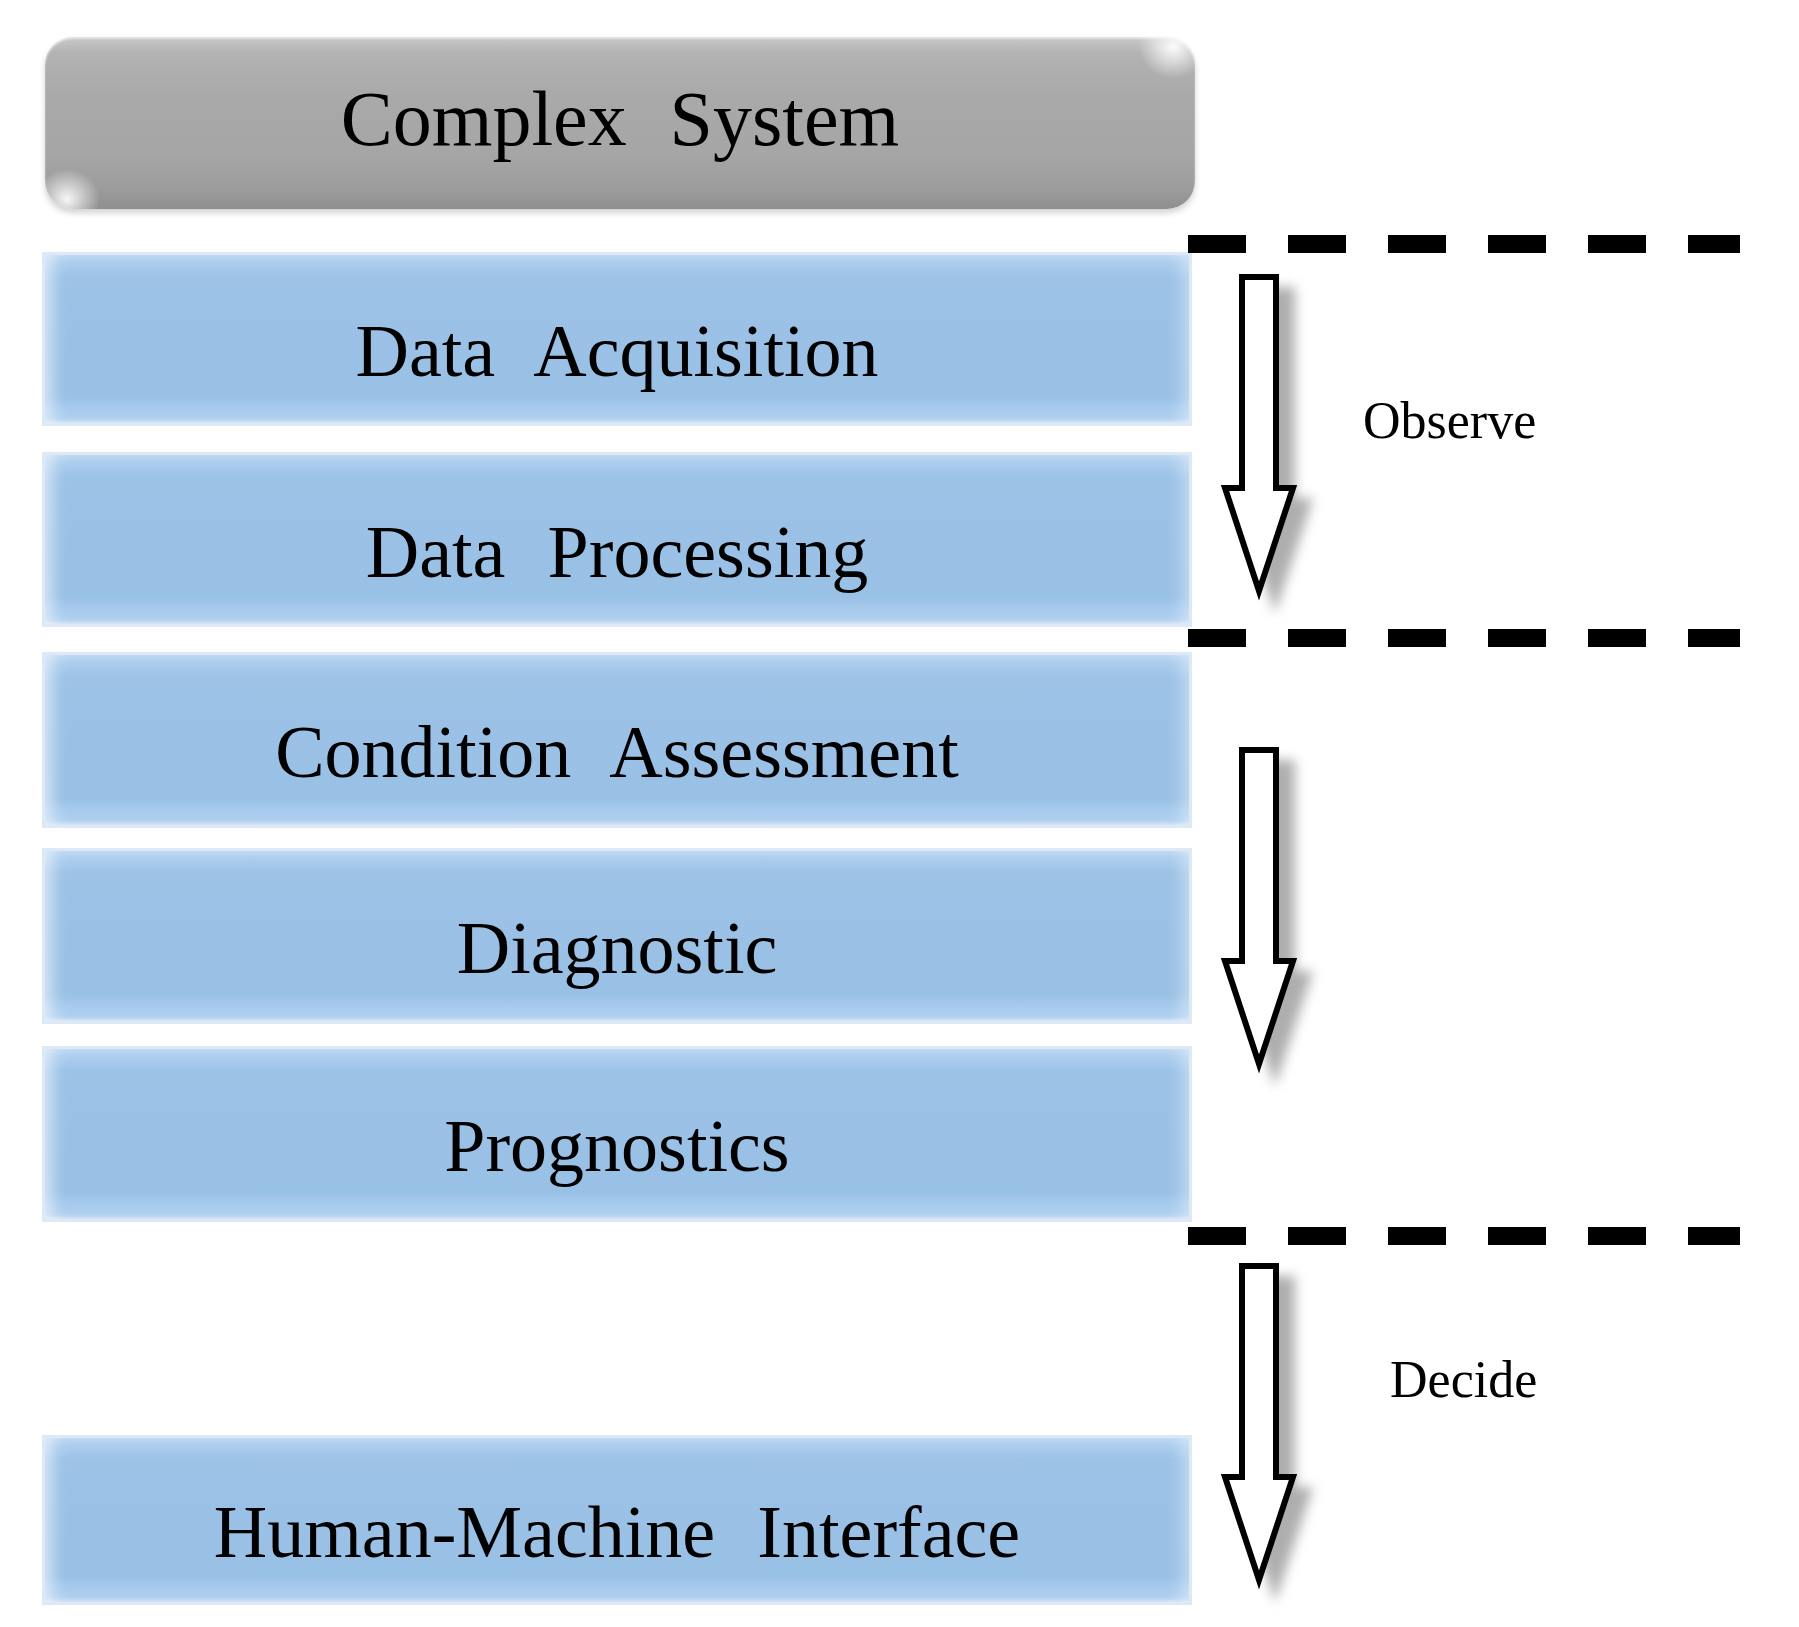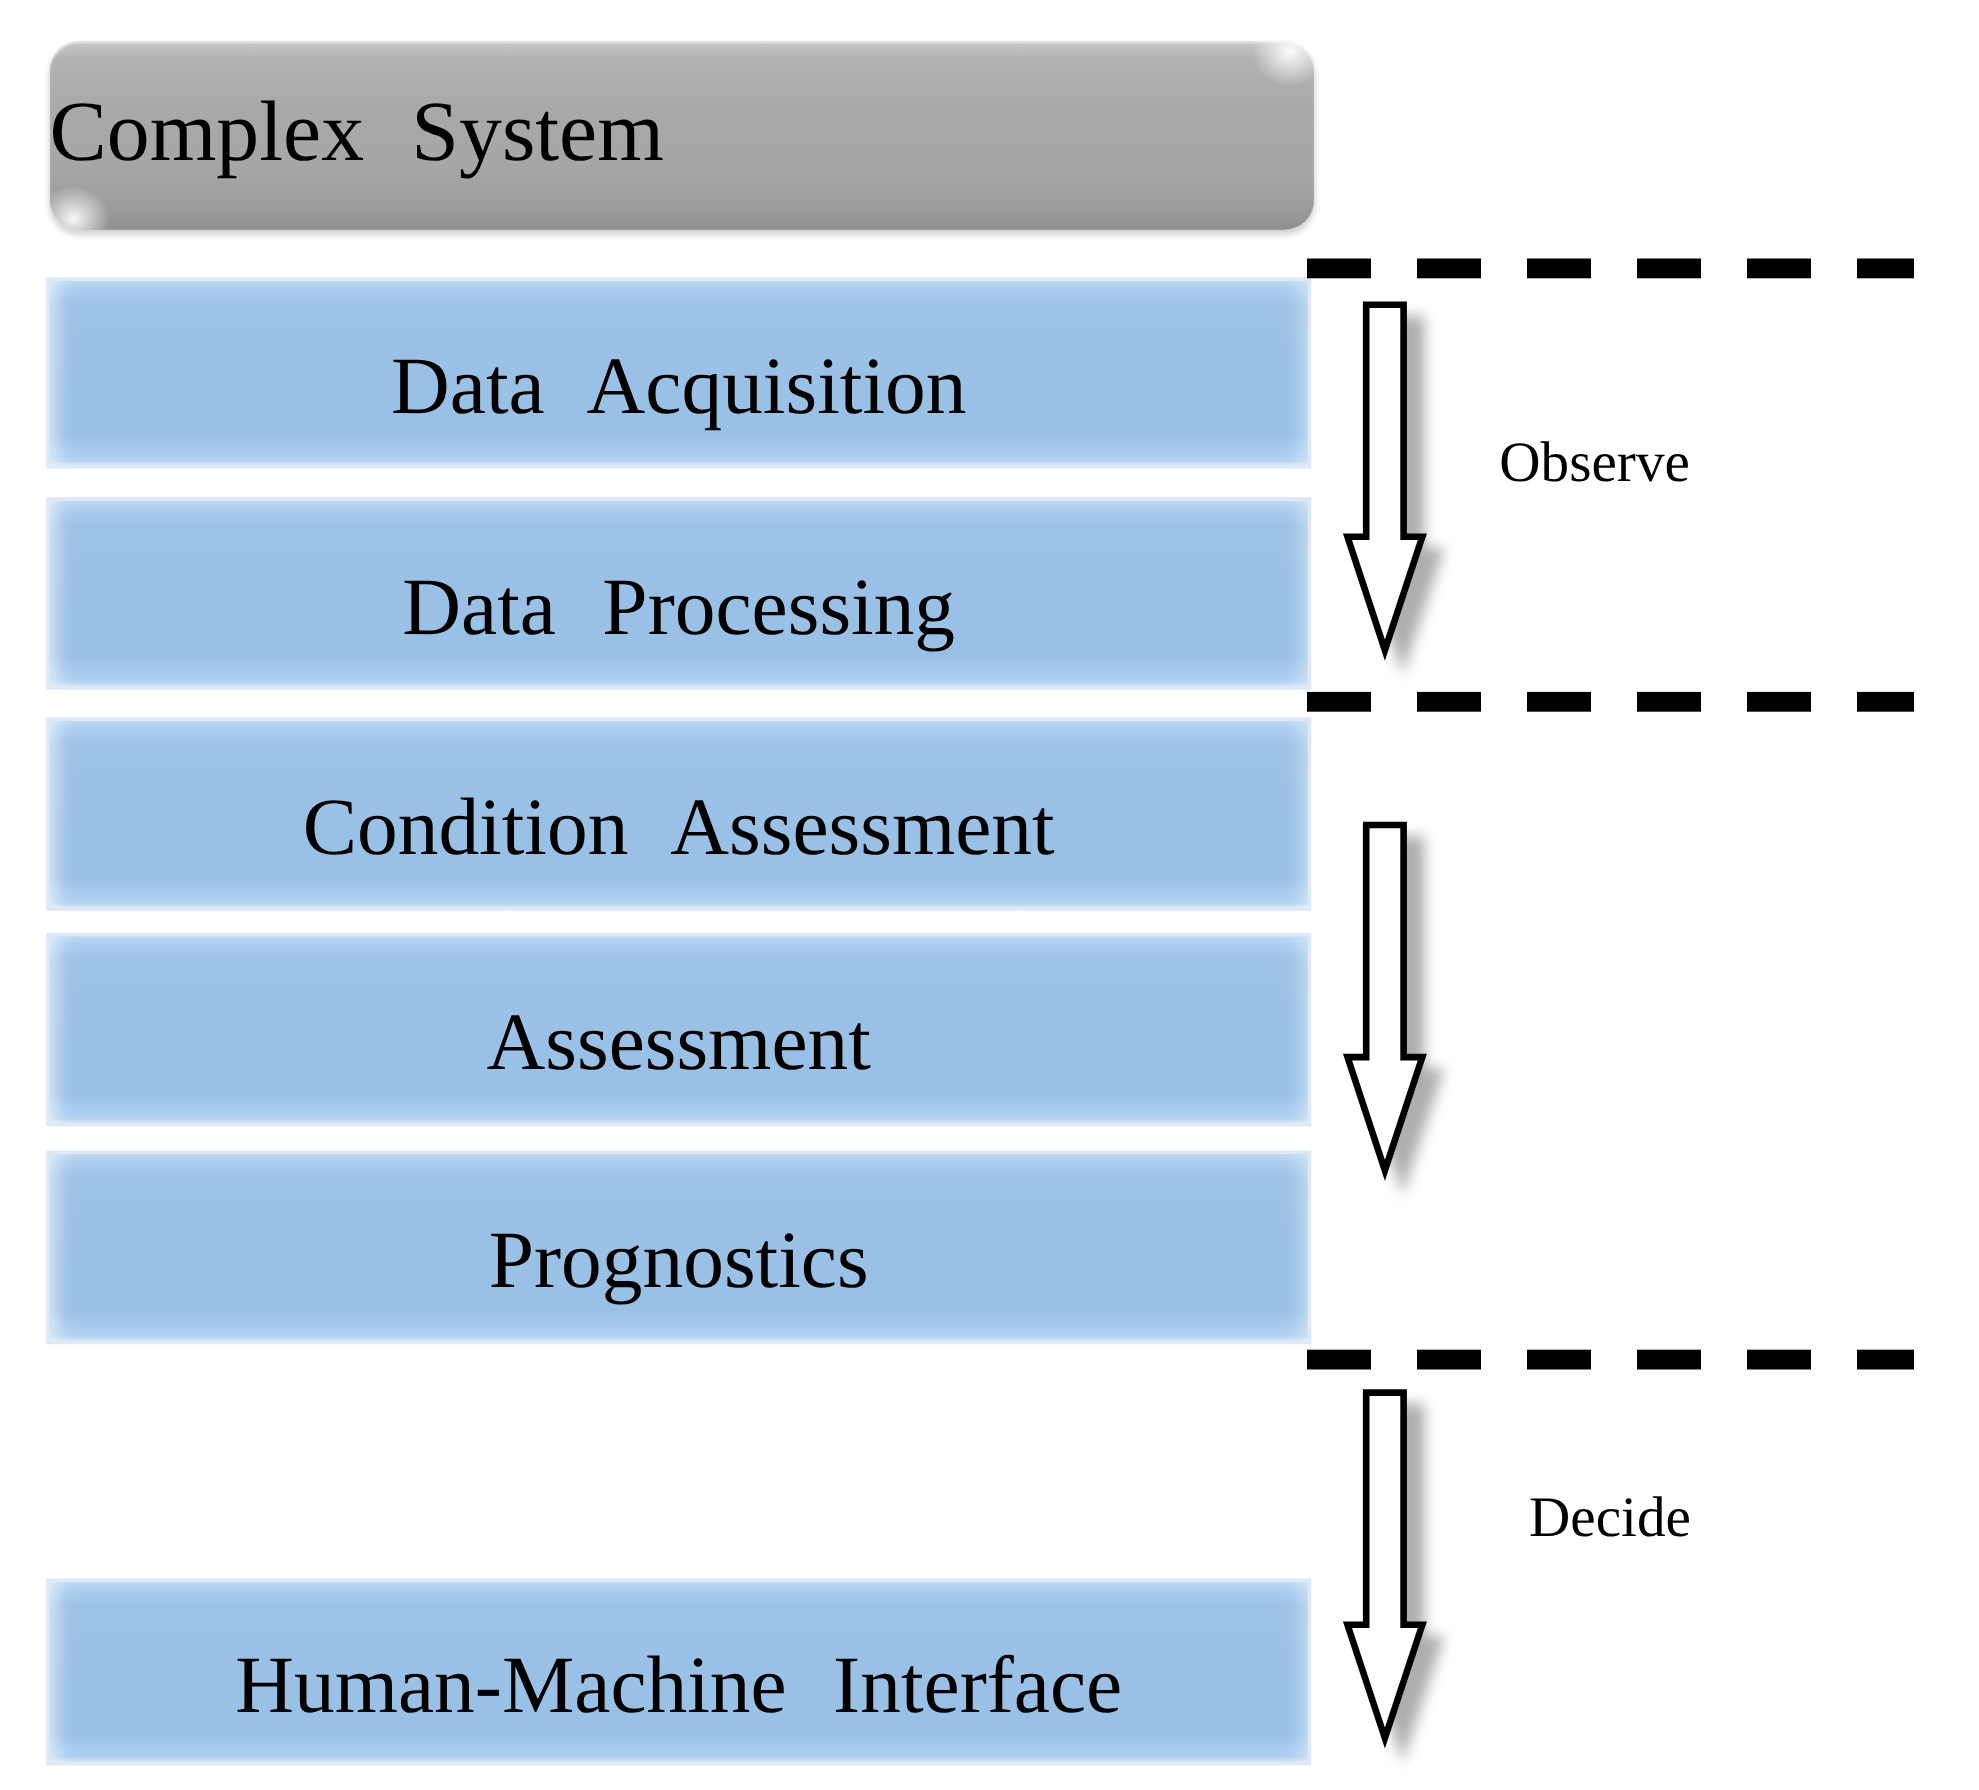--- a/index.html
+++ b/index.html
@@ -23,21 +23,21 @@
     left: 45px; top: 37px;
     width: 1150px; height: 172px;
     border-radius: 28px;
     background:
       radial-gradient(46px 42px at 1128px 10px, rgba(255,255,255,0.95), rgba(255,255,255,0) 75%),
       radial-gradient(44px 40px at 22px 162px, rgba(255,255,255,0.92), rgba(255,255,255,0) 75%),
       linear-gradient(180deg, #c9c9c9 0%, #b3b3b3 9%, #a9a9a9 34%, #a6a6a6 68%, #9c9c9c 88%, #8f8f8f 100%);
     box-shadow: 0 4px 6px rgba(0,0,0,0.18), inset 0 2px 2px rgba(255,255,255,0.55);
     display: flex;
     align-items: center;
-    justify-content: flex-start;
+    justify-content: center;
   }
   .title-box .label {
     font-size: 78px;
     word-spacing: 0.30em;
     white-space: nowrap;
     transform: translateY(-4px);
   }
 
   
   .layer {
@@ -115,21 +115,21 @@
 
   <div class="layer" style="top:452px;height:175px">
     <span class="label">Data Processing</span>
   </div>
 
   <div class="layer" style="top:652px;height:176px">
     <span class="label">Condition Assessment</span>
   </div>
 
   <div class="layer" style="top:848px;height:176px">
-    <span class="label">Assessment</span>
+    <span class="label">Diagnostic</span>
   </div>
 
   <div class="layer" style="top:1046px;height:176px">
     <span class="label">Prognostics</span>
   </div>
 
 
   <div class="layer" style="top:1435px;height:170px">
     <span class="label">Human-Machine Interface</span>
   </div>

